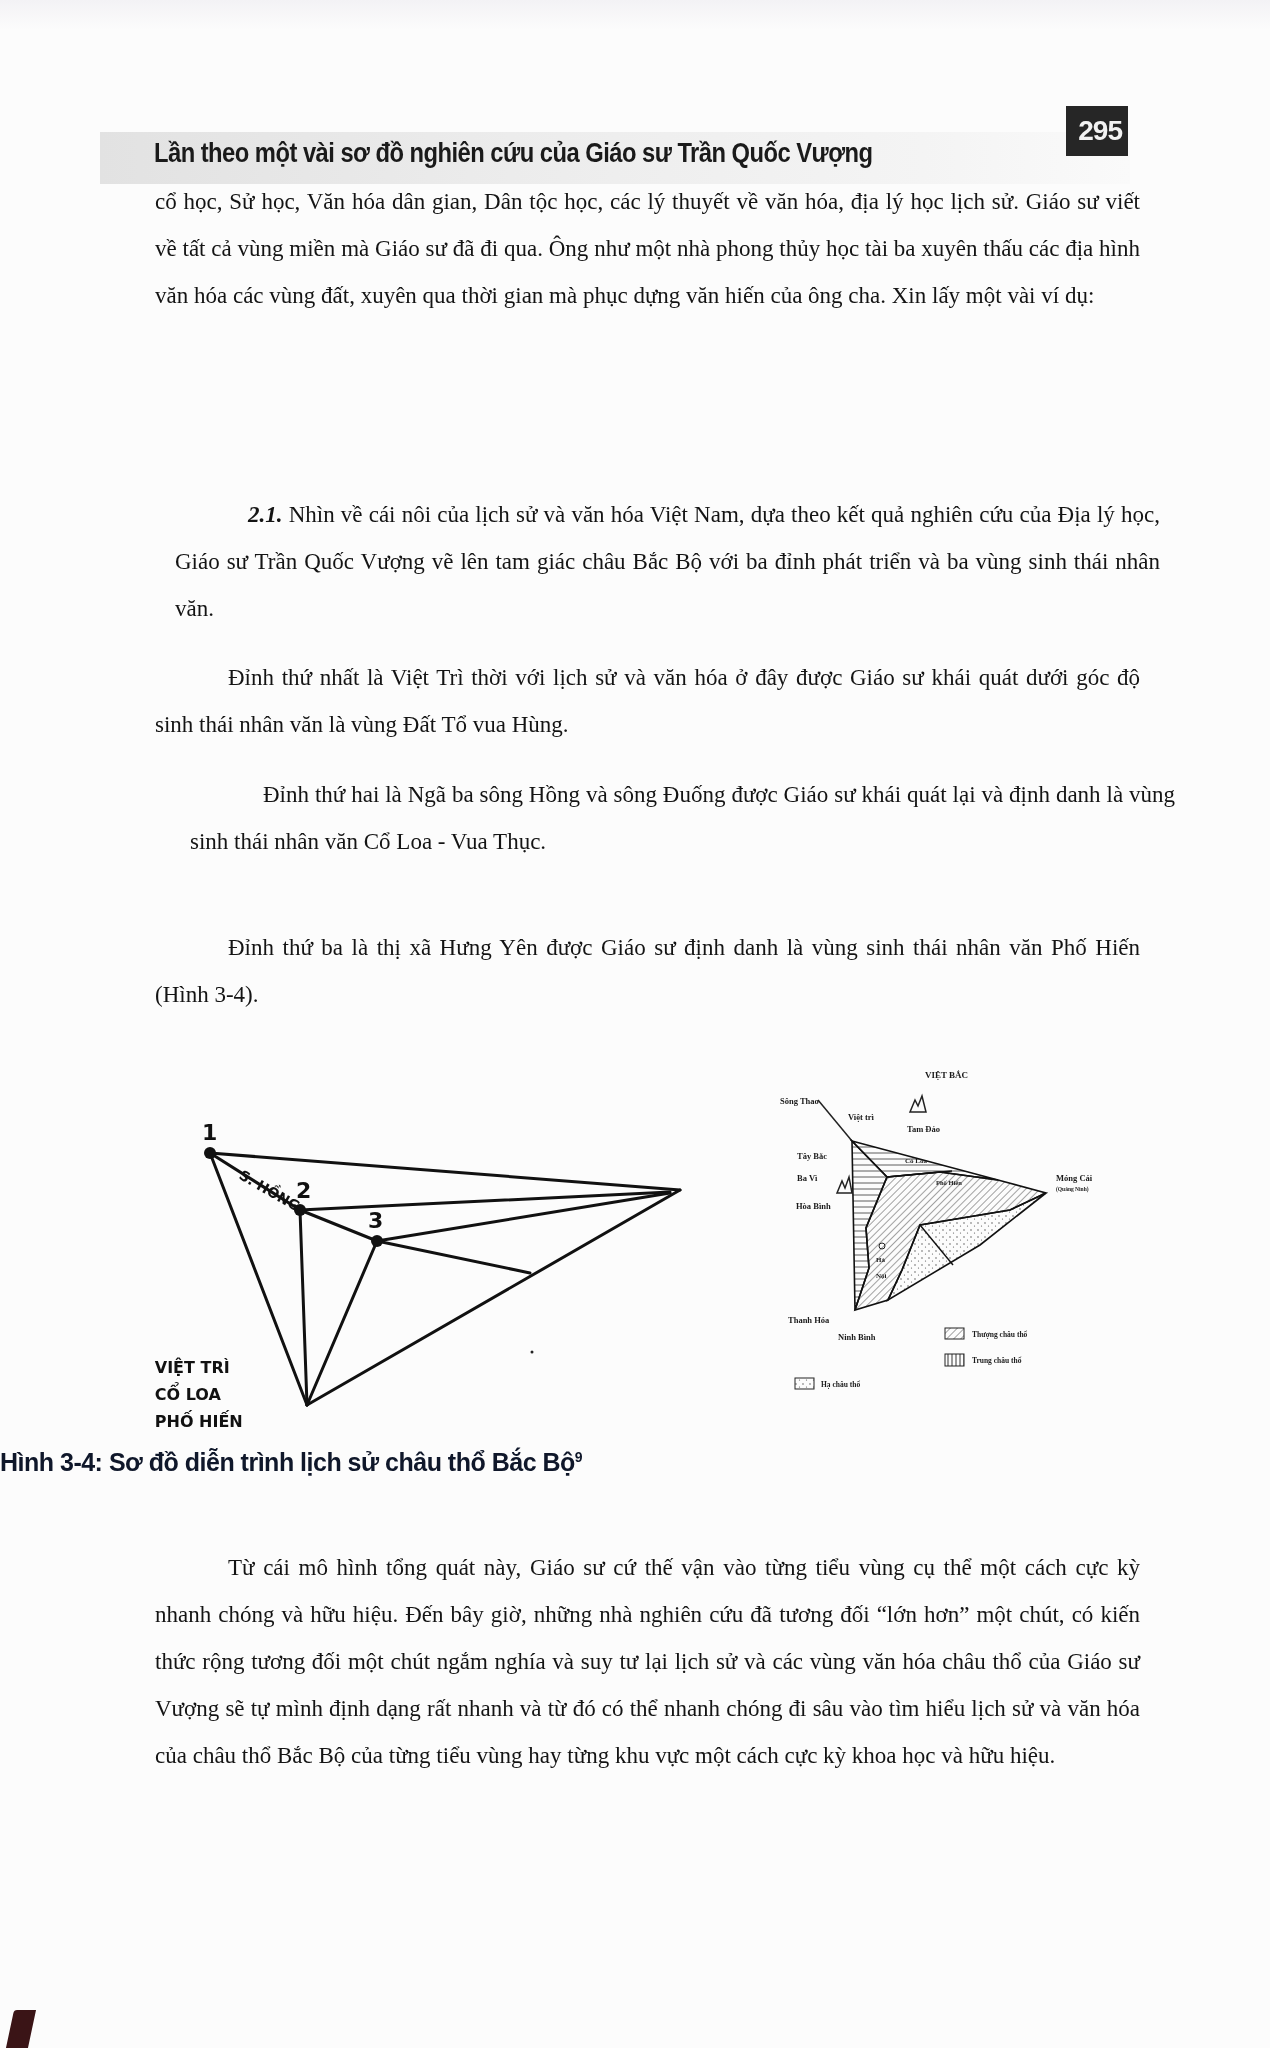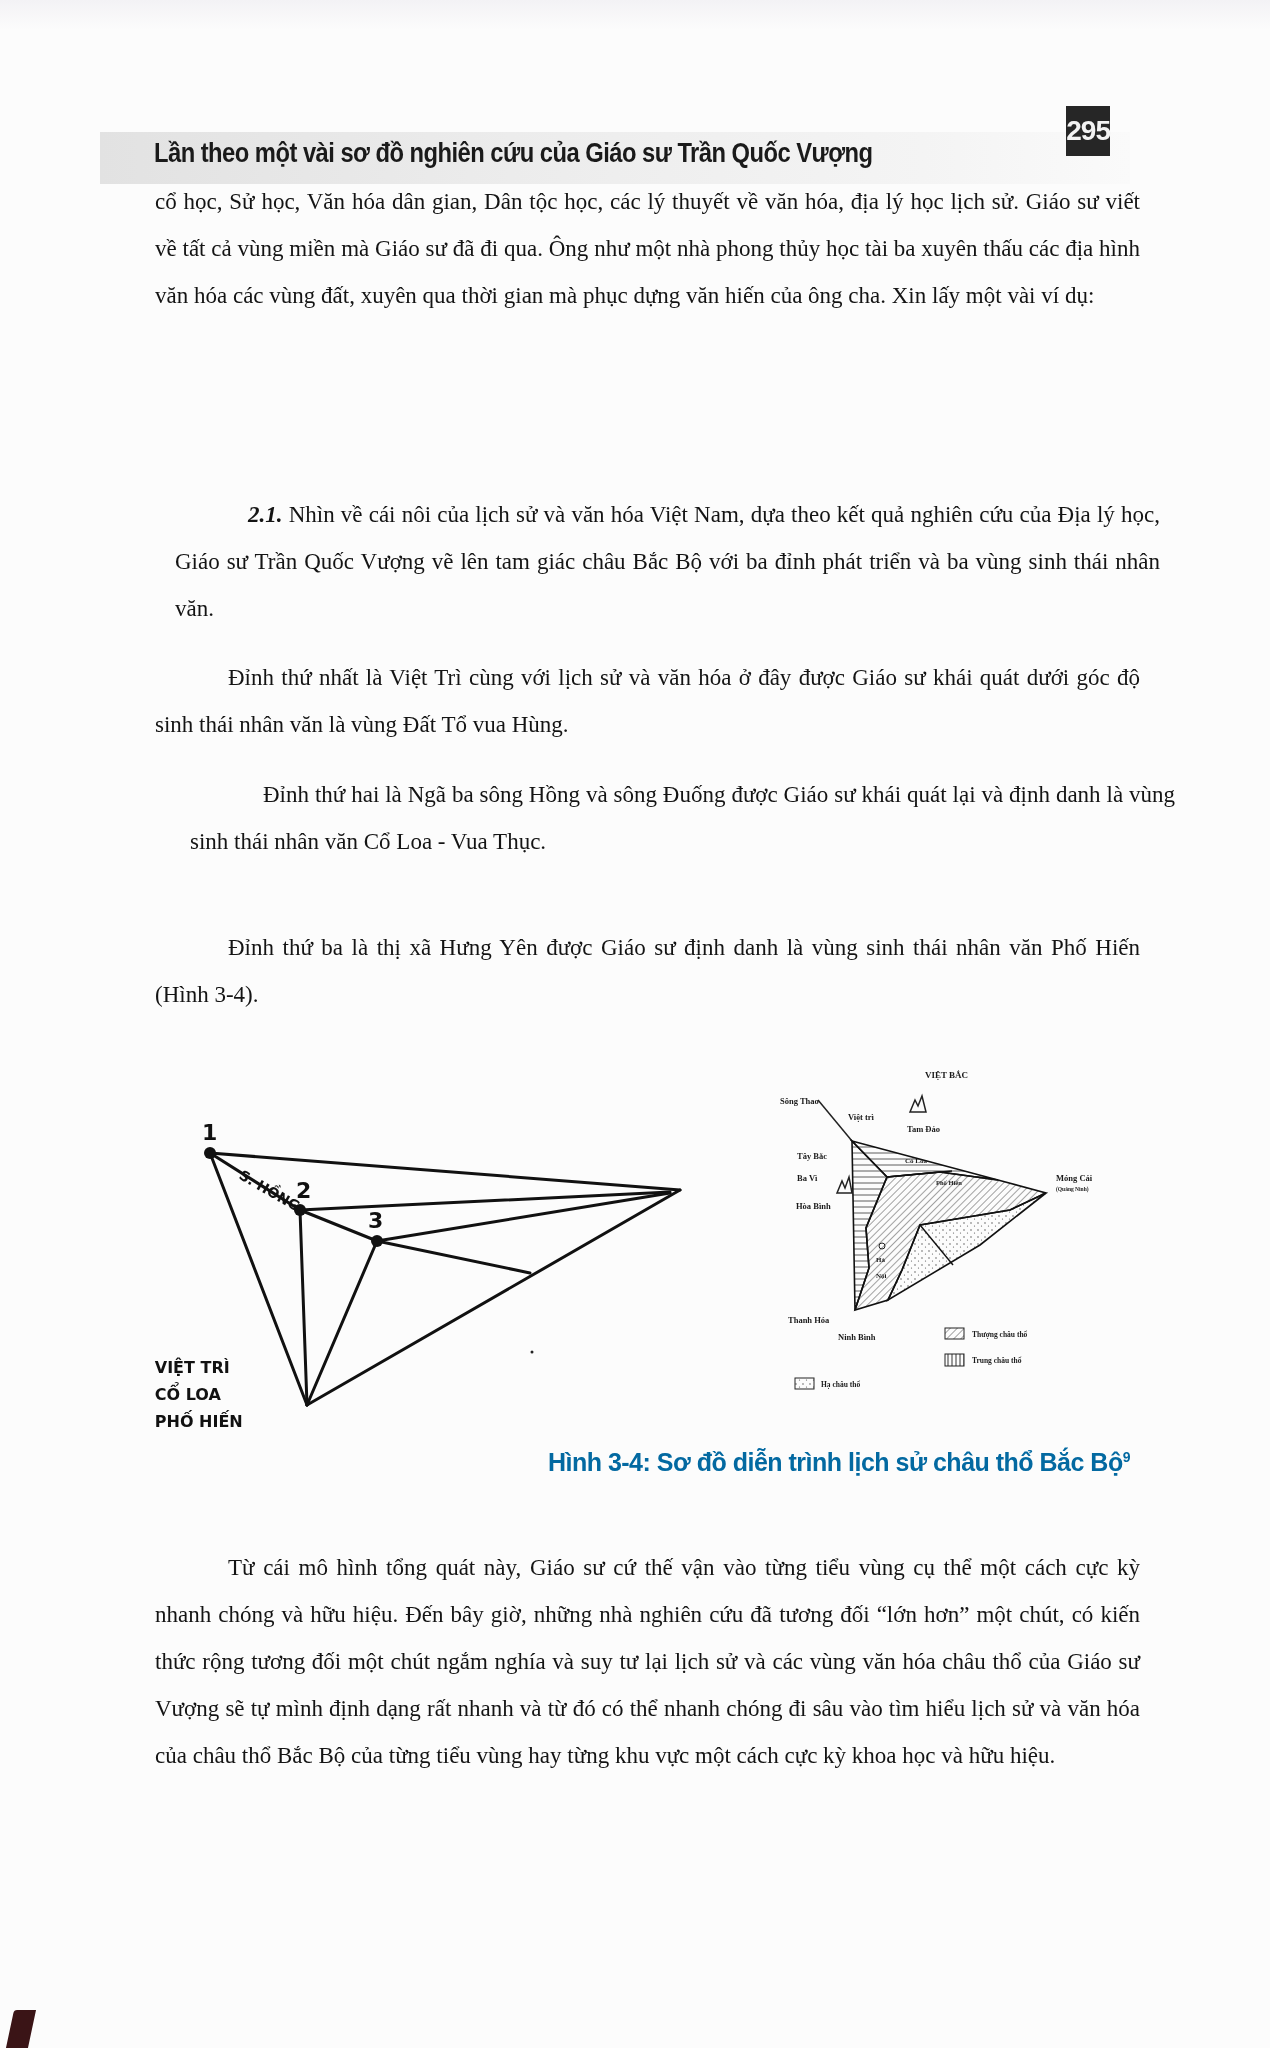--- a/index.html
+++ b/index.html
@@ -22,61 +22,61 @@
     background:linear-gradient(90deg,#e2e2e2 0%,#ececec 40%,#f4f4f4 80%,#fafafa 100%);
     margin-top:26px;
   }
   .header-title {
     position:absolute; left:54px; top:6px;
     font-family:"Liberation Sans","DejaVu Sans",sans-serif;
     font-weight:bold; font-size:27px; letter-spacing:-0.6px; color:#1a1a1a;
     white-space:nowrap; transform:scaleX(0.88); transform-origin:left center;
   }
   .page-num {
-    position:absolute; left:1066px; top:106px; width:44px; height:50px;
+    position:absolute; left:1066px; top:106px; width:62px; height:50px;
     background:#262626; color:#f2f2f2;
     font-family:"Liberation Sans","DejaVu Sans",sans-serif; font-weight:bold;
-    font-size:28px; text-align:right; line-height:50px; box-sizing:border-box;
+    font-size:28px; text-align:right; line-height:50px; padding-right:6px; box-sizing:border-box;
     letter-spacing:-1px;
   }
   .para {
     position:absolute; left:155px; width:985px;
     font-size:23px; line-height:47px; text-align:justify;
     text-align-last:left;
   }
   .para.indent { text-indent:73px; }
   .para .num { font-style:italic; font-weight:bold; }
   .figure {
     position:absolute; left:150px; top:1060px; width:1000px; height:380px;
   }
   .figure svg { position:absolute; left:0; top:0; }
   .hand { font-family:"DejaVu Sans","Liberation Sans",sans-serif; font-weight:bold; fill:#111; }
   .map-lbl { font-family:"Liberation Serif","DejaVu Serif",serif; font-weight:bold; fill:#1a1a1a; }
   .caption {
-    position:absolute; left:0; width:1130px; top:1448px; text-align:right;
+    position:absolute; left:0; width:1130px; top:1448px; text-align:left;
     font-family:"Liberation Sans","DejaVu Sans",sans-serif; font-weight:bold;
-    font-size:25px; color:#0369a1; letter-spacing:-0.5px;
+    font-size:25px; color:#0f172a; letter-spacing:-0.5px;
   }
   .caption sup { font-size:14px; }
 </style>
 </head>
 <body>
 
 <div class="scan-edge-top"></div>
 
 <div class="header">
   <div class="header-title">Lần theo một vài sơ đồ nghiên cứu của Giáo sư Trần Quốc Vượng</div>
 </div>
 <div class="page-num">295</div>
 
 <div class="para" style="top:178px;">cổ học, Sử học, Văn hóa dân gian, Dân tộc học, các lý thuyết về văn hóa, địa lý học lịch sử. Giáo sư viết về tất cả vùng miền mà Giáo sư đã đi qua. Ông như một nhà phong thủy học tài ba xuyên thấu các địa hình văn hóa các vùng đất, xuyên qua thời gian mà phục dựng văn hiến của ông cha. Xin lấy một vài ví dụ:</div>
 
 <div class="para indent" style="top:491px;margin-left:20px;"><span class="num">2.1.</span><span> Nhìn về cái nôi của lịch sử và văn hóa Việt Nam, dựa theo kết quả nghiên cứu của Địa lý học, Giáo sư Trần Quốc Vượng vẽ lên tam giác châu Bắc Bộ với ba đỉnh phát triển và ba vùng sinh thái nhân văn.</span></div>
 
-<div class="para indent" style="top:654px;">Đỉnh thứ nhất là Việt Trì cùng với lịch sử và văn hóa ở đây được Giáo sư khái quát dưới góc độ sinh thái nhân văn là vùng Đất Tổ vua Hùng.</div>
+<div class="para indent" style="top:654px;">Đỉnh thứ nhất là Việt Trì thời với lịch sử và văn hóa ở đây được Giáo sư khái quát dưới góc độ sinh thái nhân văn là vùng Đất Tổ vua Hùng.</div>
 
 <div class="para indent" style="top:771px;margin-left:35px;">Đỉnh thứ hai là Ngã ba sông Hồng và sông Đuống được Giáo sư khái quát lại và định danh là vùng sinh thái nhân văn Cổ Loa - Vua Thục.</div>
 
 <div class="para indent" style="top:924px;">Đỉnh thứ ba là thị xã Hưng Yên được Giáo sư định danh là vùng sinh thái nhân văn Phố Hiến (Hình 3-4).</div>
 
 <div class="figure">
   <svg width="1000" height="380" viewBox="0 0 1000 380">
     <defs>
       <pattern id="hatchH" width="6" height="6" patternUnits="userSpaceOnUse">
         <path d="M0 3 H6" stroke="#333" stroke-width="0.8"></path>

